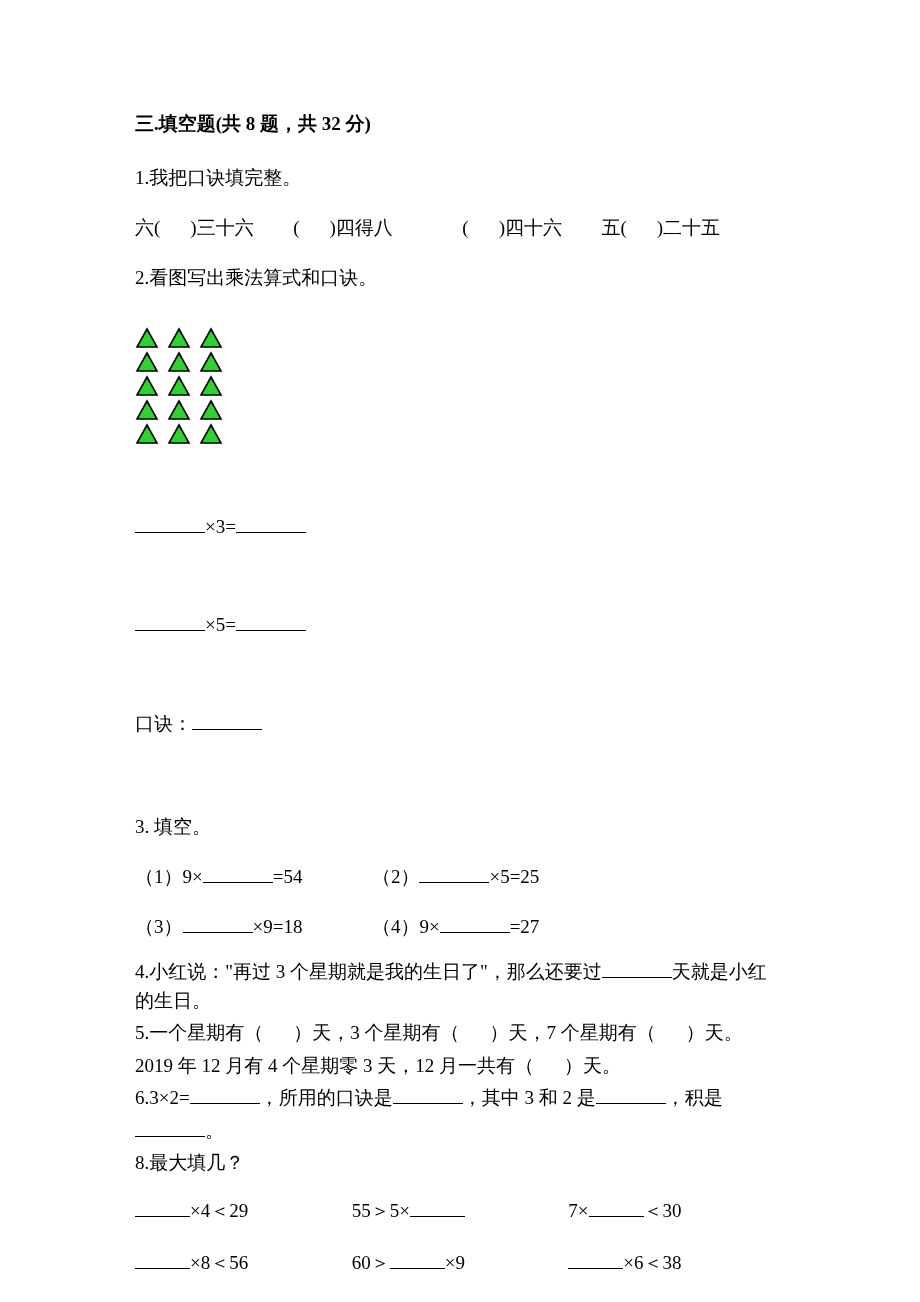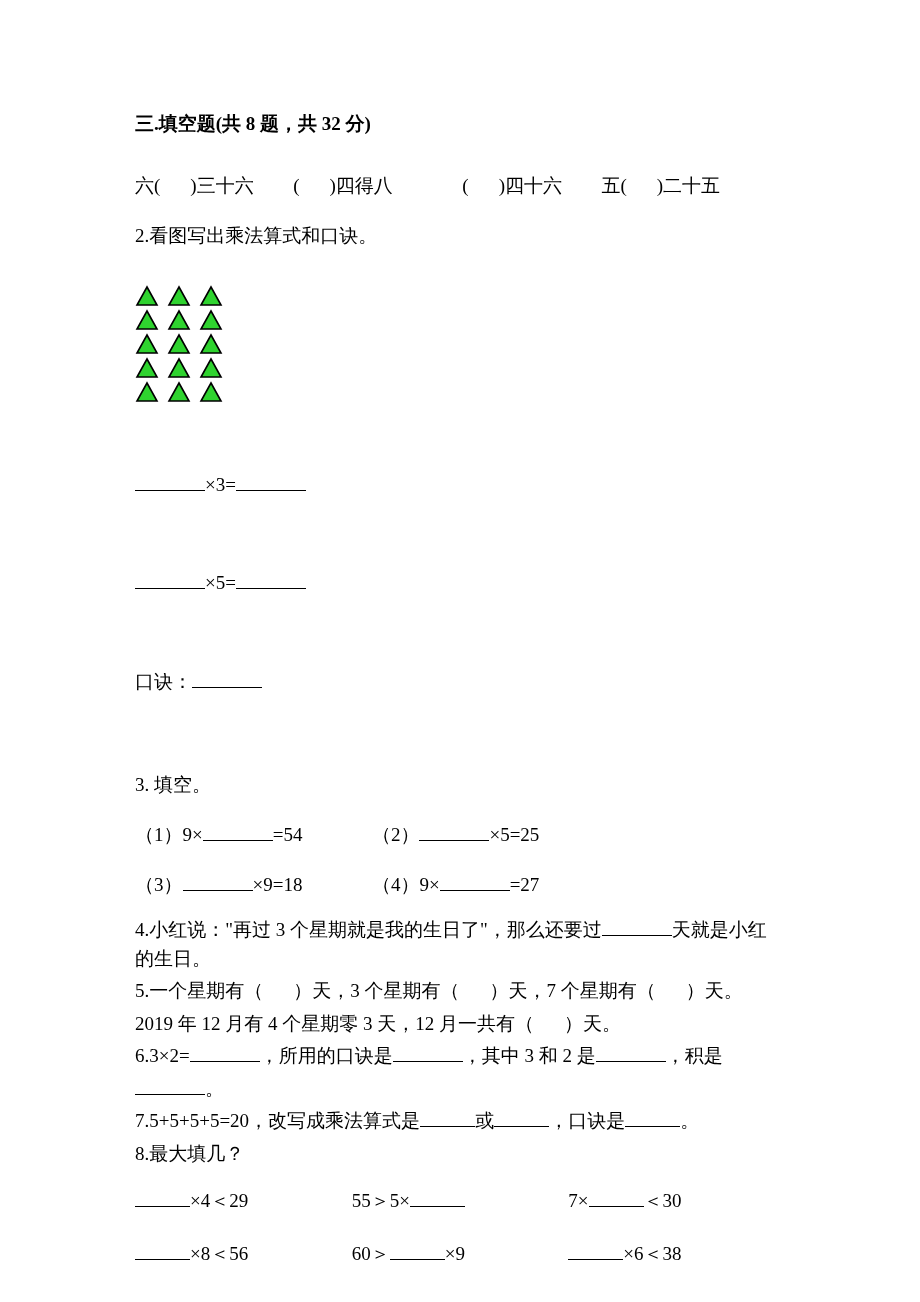--- a/index.html
+++ b/index.html
@@ -12,21 +12,21 @@
     line-height: 1.5;
   }
   .page {
     width: 920px;
     min-height: 1302px;
     box-sizing: border-box;
     padding: 110px 135px 60px 135px;
   }
   .sect-title {
     font-weight: bold;
-    margin-bottom: 28px;
+    margin-bottom: 20px;
   }
   .line {
     margin: 12px 0;
   }
   .spaced {
     line-height: 2.0;
   }
   .tight {
     margin: 4px 0;
   }
@@ -60,20 +60,21 @@
   }
   .row3 .col { flex: 1; }
 </style>
 </head>
 <body>
 
 <div class="page">
 
   <div class="sect-title">三.填空题(共 8 题，共 32 分)</div>
 
+  <div class="line spaced">1.我把口诀填完整。</div>
   <div class="line spaced">
     <span>六(</span><span class="gap-sm"></span><span>)三十六</span>
     <span class="gap-sm"></span>
     <span>(</span><span class="gap-sm"></span><span>)四得八</span>
     <span class="gap-md"></span>
     <span>(</span><span class="gap-sm"></span><span>)四十六</span>
     <span class="gap-sm"></span>
     <span>五(</span><span class="gap-sm"></span><span>)二十五</span>
   </div>
 
@@ -157,23 +158,20 @@
     <span>2019 年 12 月有 4 个星期零 3 天，12 月一共有（</span><span class="gap-sm"></span><span>）天。</span>
   </div>
 
   <div class="line tight">
     <span>6.3×2=</span><span class="blank blank-mid"></span><span>，所用的口诀是</span><span class="blank blank-mid"></span><span>，其中 3 和 2 是</span><span class="blank blank-mid"></span><span>，积是</span>
   </div>
   <div class="line tight">
     <span class="blank blank-mid"></span><span>。</span>
   </div>
 
-  <div class="line tight">
-    <span>7.5+5+5+5=20，改写成乘法算式是</span><span class="blank blank-sm"></span><span>或</span><span class="blank blank-sm"></span><span>，口诀是</span><span class="blank blank-sm"></span><span>。</span>
-  </div>
 
   <div class="line tight">8.最大填几？</div>
 
   <div class="row3">
     <div class="col">
       <span class="blank blank-sm"></span><span>×4＜29</span>
     </div>
     <div class="col">
       <span>55＞5×</span><span class="blank blank-sm"></span>
     </div>

